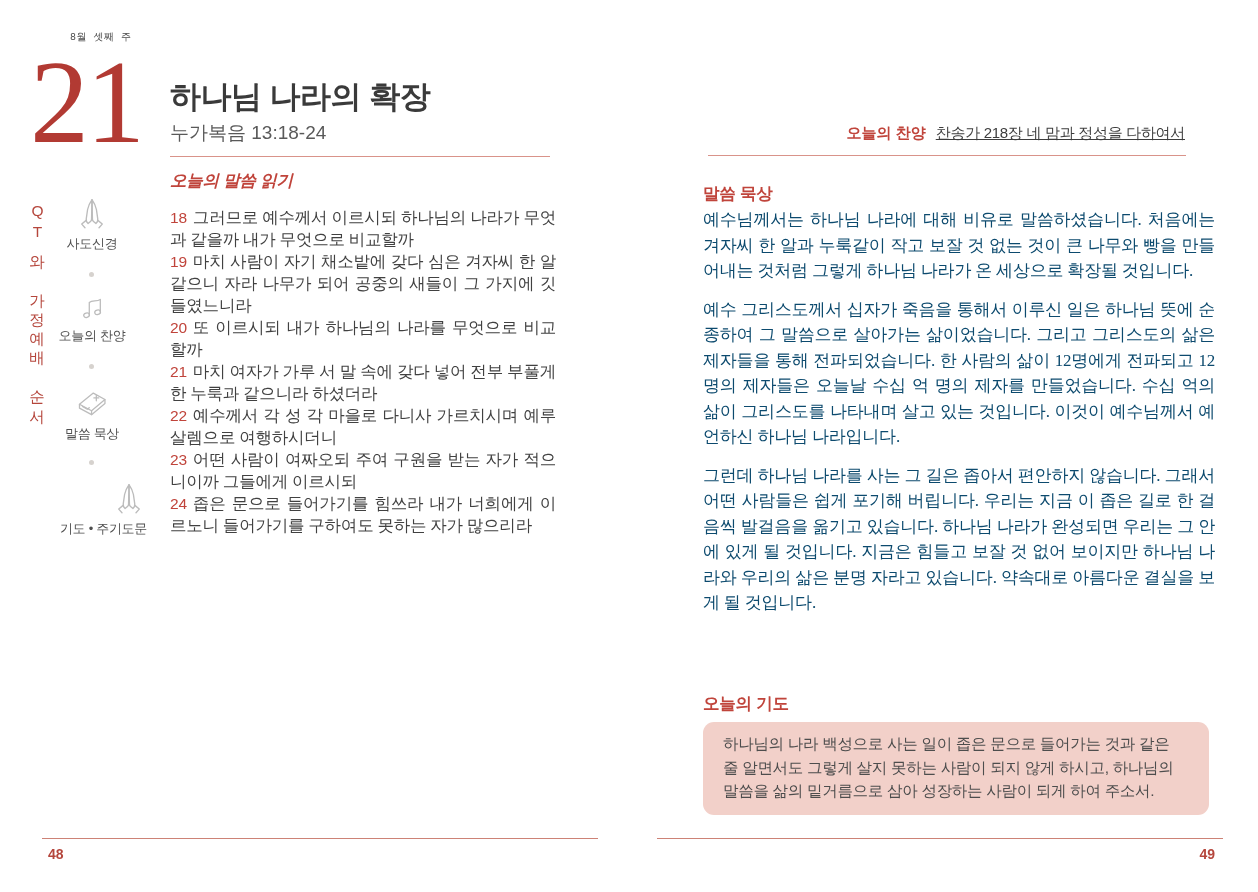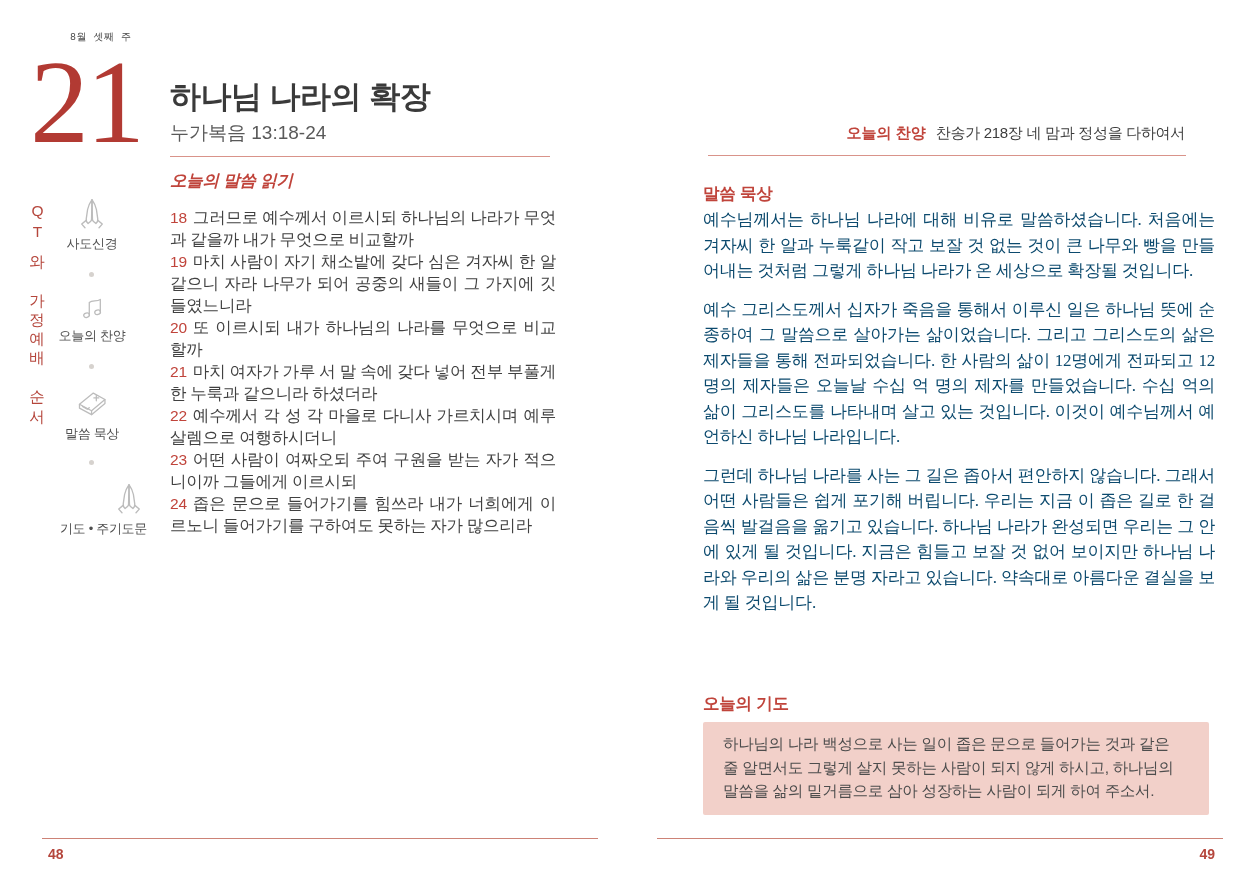--- a/index.html
+++ b/index.html
@@ -20,21 +20,21 @@
   .scripture-ref{left:170px;top:120px;font-size:19px;color:#595959;}
   .rule{height:1px;background:#d9938a;}
   .rule-top-left{left:170px;top:156px;width:380px;}
   .rule-top-right{left:708px;top:155px;width:478px;}
   .rule-bottom-left{left:42px;top:838px;width:556px;background:#cd8276;}
   .rule-bottom-right{left:657px;top:838px;width:566px;background:#cd8276;}
 
   
   .praise-line{top:124px;right:73px;display:flex;gap:10px;align-items:baseline;}
   .praise-label{font-size:15px;font-weight:700;color:#c0443b;}
-  .praise-song{font-size:15px;color:#3d3d3d;letter-spacing:-0.3px;}
+  .praise-song{font-size:15px;color:#3d3d3d;letter-spacing:-0.3px;text-decoration:underline;}
 
   
   .vertical-label{
     left:28px;top:202px;color:#b5463c;font-size:15.5px;font-weight:500;
     writing-mode:vertical-rl;text-orientation:upright;letter-spacing:3.5px;line-height:18px;
   }
   .sb-item{left:37px;width:110px;display:flex;flex-direction:column;align-items:center;}
   .sb-item .icn{width:36px;height:36px;color:#bcbcbc;}
   .sb-item .lbl{margin-top:3px;font-size:13px;color:#4f4f4f;letter-spacing:-0.3px;white-space:nowrap;}
   .sb-dot{left:89px;width:5px;height:5px;border-radius:50%;background:#d6d2ce;}
@@ -48,21 +48,21 @@
 
   
   .meditation-head{left:703px;top:183px;}
   .meditation-body{left:703px;top:207px;width:512px;font-family:"Liberation Serif","DejaVu Serif",serif;}
   .meditation-body p{margin:0 0 13px 0;font-size:17px;line-height:25.5px;color:#0c4a6e;text-align:justify;letter-spacing:-0.2px;}
 
   
   .prayer-head{left:703px;top:693px;}
   .prayer-box{
     left:703px;top:722px;width:506px;box-sizing:border-box;
-    background:#f2d0c9;border-radius:2px;padding:10px 32px 12px 20px;
+    background:#f2d0c9;border-radius:11px;padding:10px 32px 12px 20px;
   }
   .prayer-text{font-size:15.5px;line-height:23.5px;color:#4d4d4d;letter-spacing:-0.3px;}
 
   
   .pgnum{font-size:14px;font-weight:700;color:#b5463c;}
   .pg-left{left:48px;top:846px;}
   .pg-right{right:43px;top:846px;}
 </style>
 </head>
 <body>

